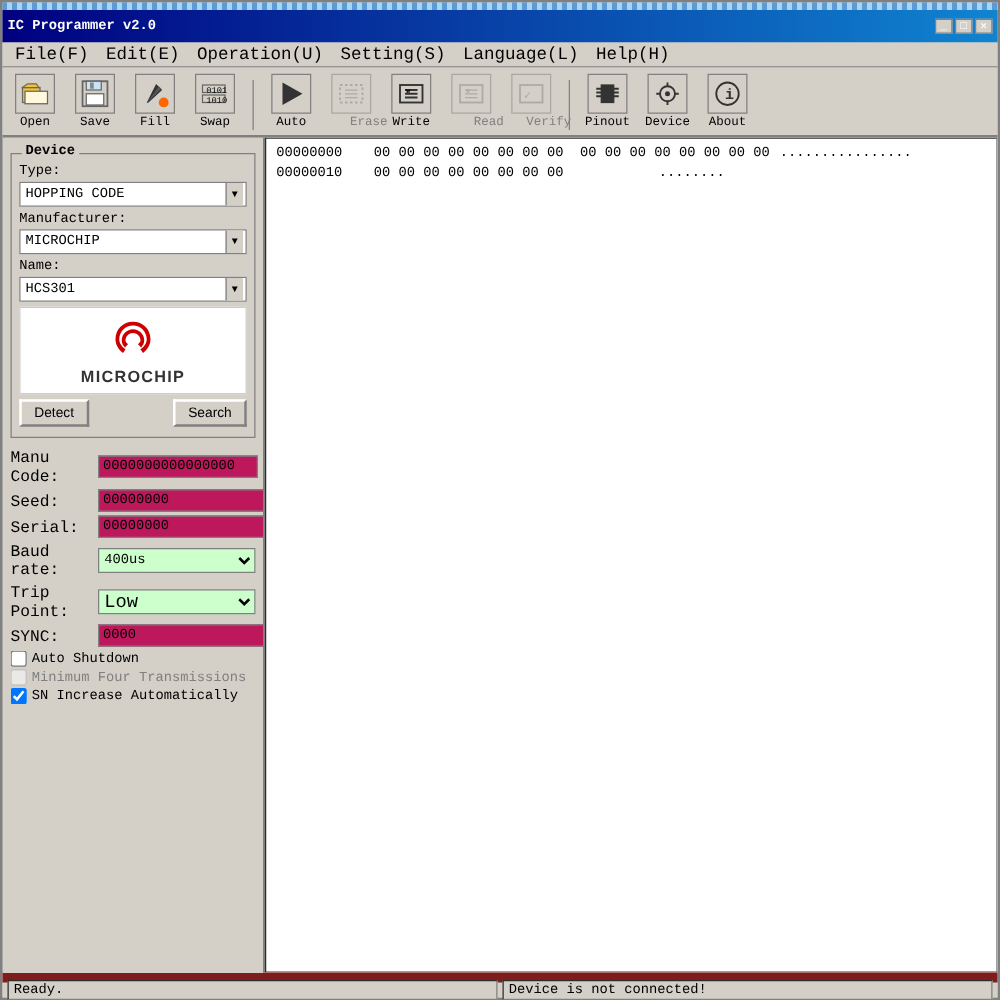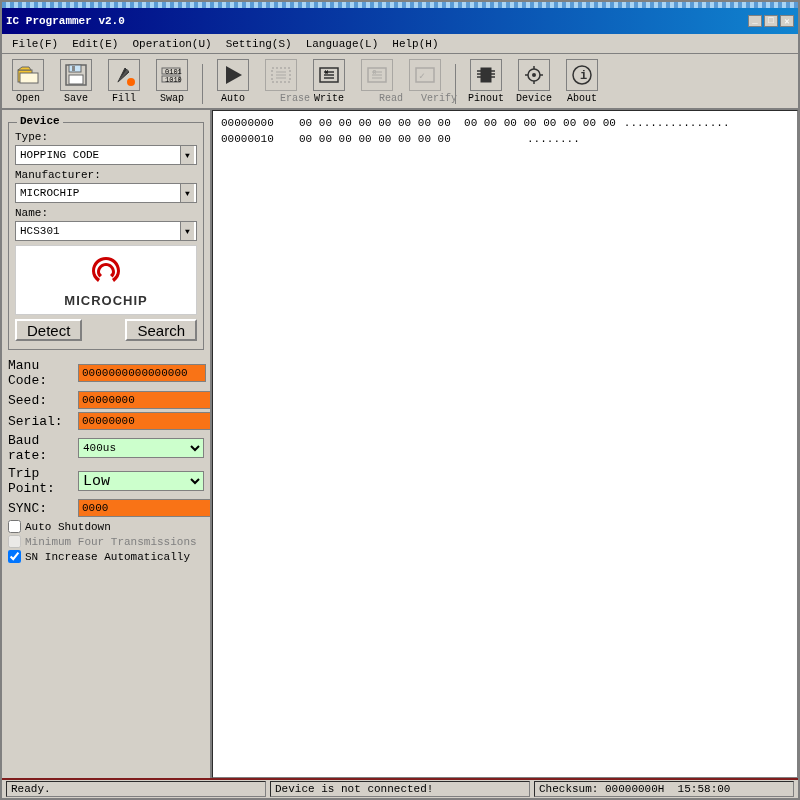--- a/index.html
+++ b/index.html
@@ -49,21 +49,21 @@
       background: #d4d0c8;
       border-bottom: 1px solid #808080;
       padding: 2px 4px;
       display: flex;
       gap: 2px;
       height: 20px;
       align-items: center;
     }
     .menu-item {
       padding: 1px 6px;
-      font-size: 11px;
+      font-size: 14px;
       cursor: pointer;
       color: #000;
     }
 
     
     .toolbar {
       background: #d4d0c8;
       border-bottom: 2px solid #808080;
       padding: 4px 6px;
       display: flex;
@@ -177,41 +177,41 @@
       gap: 6px;
       align-items: center;
       margin: 4px 0;
     }
     .btn {
       height: 22px;
       padding: 0 10px;
       background: #d4d0c8;
       border: 2px solid;
       border-color: #ffffff #808080 #808080 #ffffff;
-      font-size: 15px;
+      font-size: 11px;
       cursor: pointer;
       display: flex; align-items: center; justify-content: center;
     }
 
     
     .data-row {
       display: flex;
       align-items: center;
       margin-bottom: 3px;
     }
     .data-label {
       font-size: 13px;
       width: 70px;
       flex-shrink: 0;
       color: #000;
     }
     .data-input {
       flex: 1;
       height: 18px;
-      background: #f97316;
+      background: #be185d;
       border: 1px solid #808080;
       font-size: 11px;
       padding: 1px 3px;
       font-family: 'Courier New', monospace;
       color: #000;
     }
     .data-input.wide { width: 120px; }
 
     
     .checkbox-row {
@@ -240,21 +240,21 @@
       color: #000;
     }
     .hex-addr { color: #000; min-width: 70px; }
     .hex-bytes { color: #000; min-width: 220px; }
     .hex-ascii { color: #000; }
 
     
     .status-bar {
       height: 20px;
       background: #d4d0c8;
-      border-top: 2px solid #7f1d1d;
+      border-top: 8px solid #7f1d1d;
       display: flex;
       align-items: center;
       padding: 0 4px;
       gap: 4px;
     }
     .status-segment {
       flex: 1;
       border: 1px inset #808080;
       height: 16px;
       padding: 0 4px;
@@ -550,17 +550,14 @@
     </div>
   </div>
 
   <div class="status-bar">
     <div class="status-segment">
       <span>Ready.</span>
     </div>
     <div class="status-segment">
       <span>Device is not connected!</span>
     </div>
-    <div class="status-segment">
-      <span>Checksum: 00000000H&nbsp;&nbsp;15:58:00</span>
-    </div>
   </div>
 </div>
 
 </body></html>

